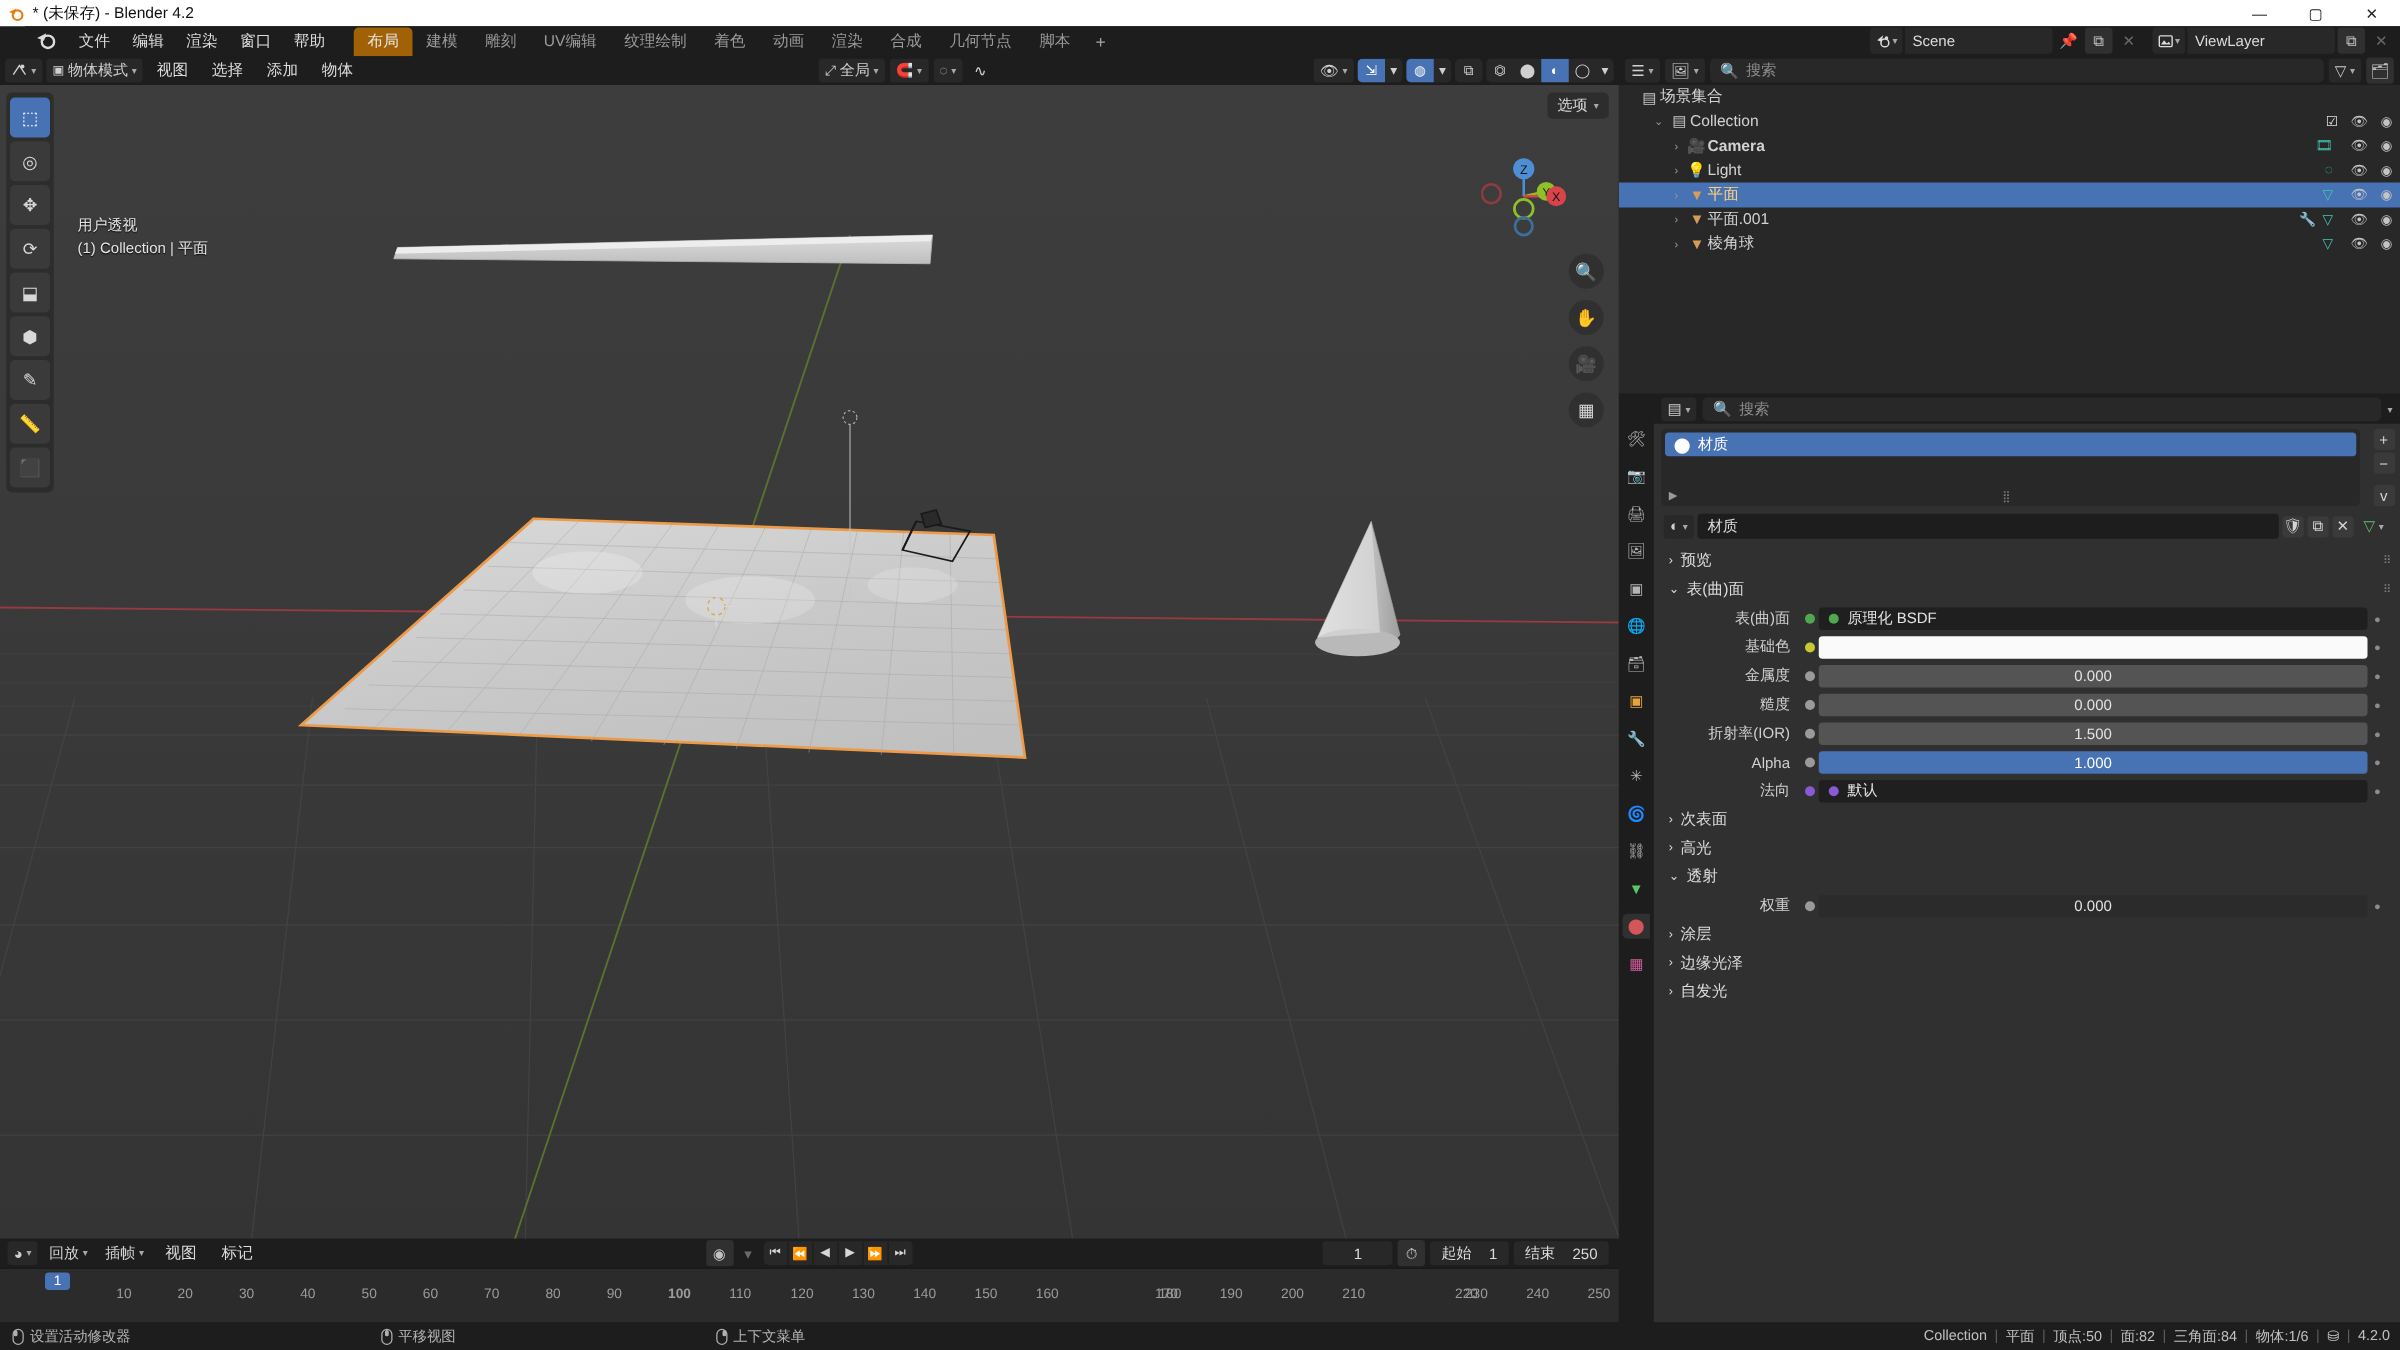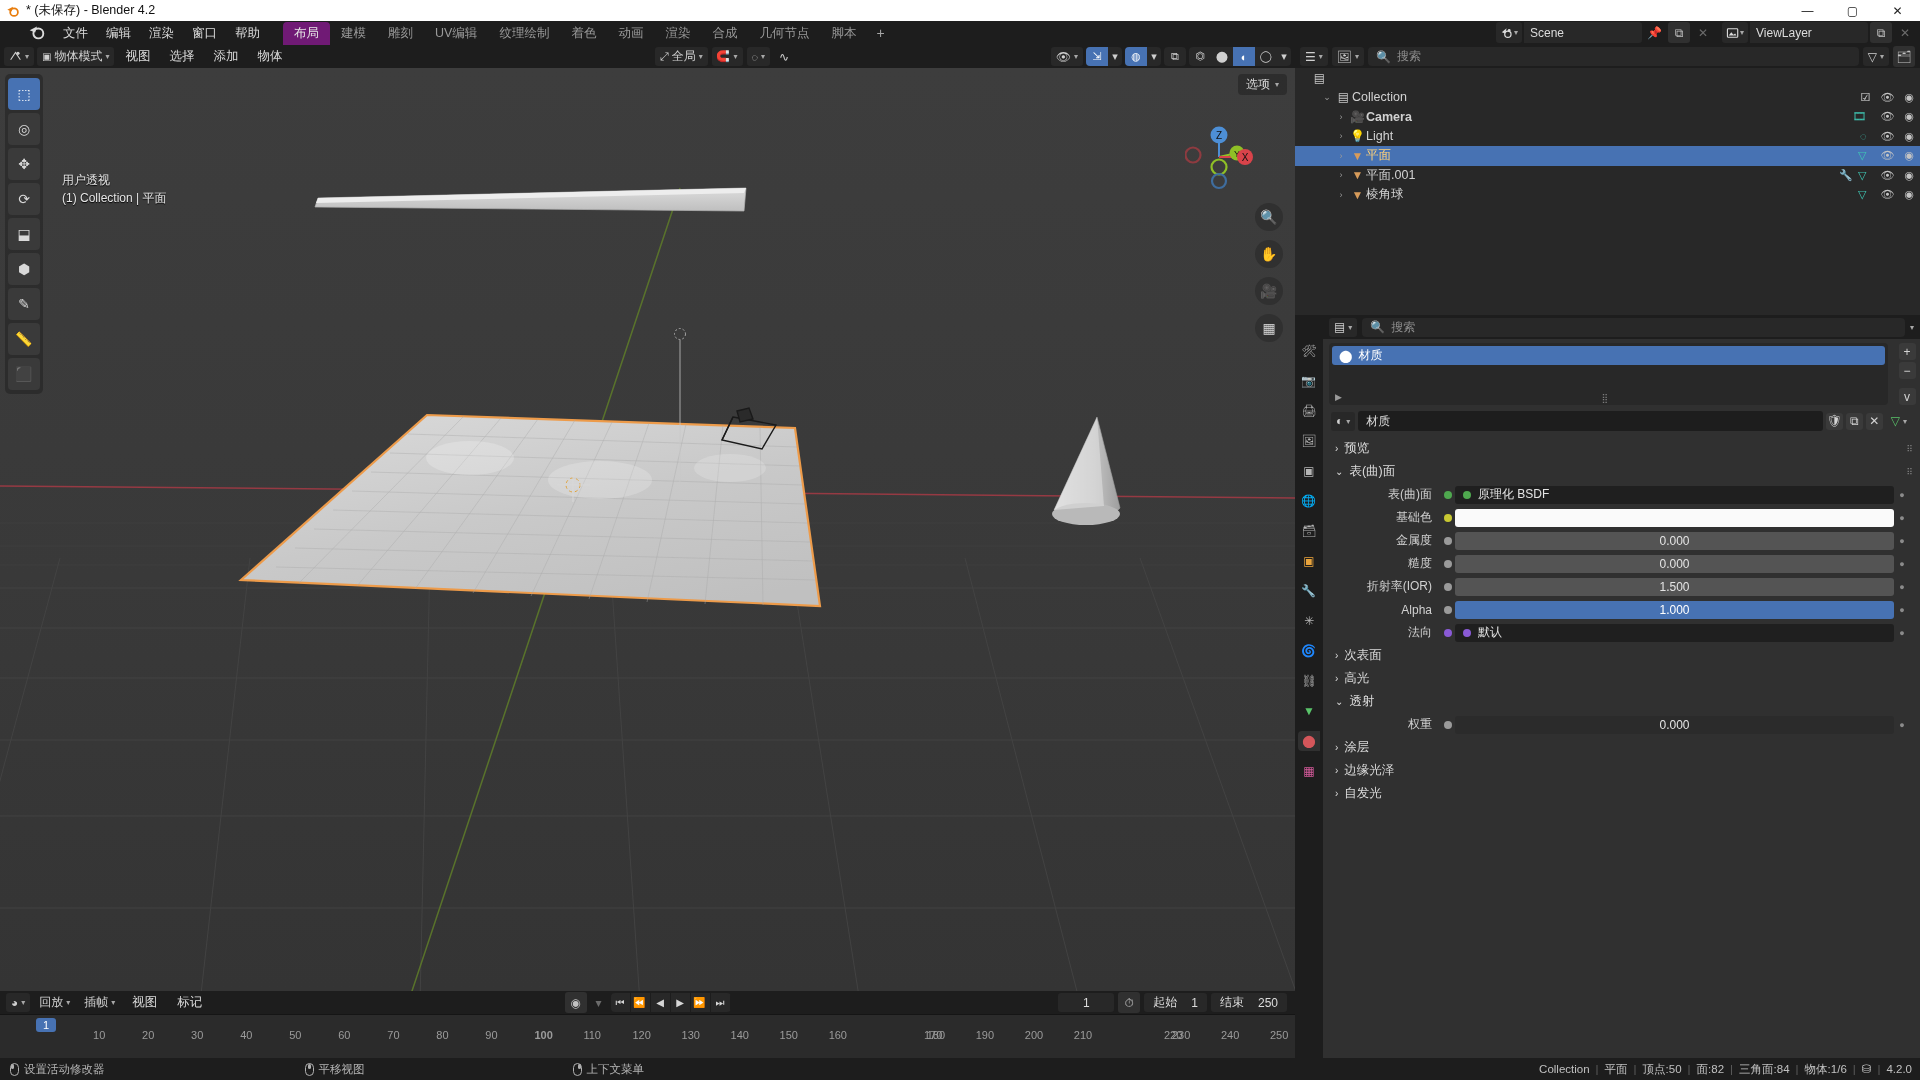--- a/index.html
+++ b/index.html
@@ -16,21 +16,21 @@
 
   
   #topbar { height:24px; background:#1d1d1d; display:flex; align-items:center;
       font-size:12.5px; color:#d2d2d2; padding-left:4px; position:relative;margin-left:20px; }
   .tb-logo { width:20px; height:20px; margin:0 6px 0 4px; position:relative;}
   .menu-item { padding:3px 9px; border-radius:3px; color:#dcdcdc; font-size:12.5px;
       line-height:16px; white-space:nowrap; cursor:default;}
   .tabs { display:flex; align-items:center; margin-left:14px; }
   .ws-tab { padding:3px 11px; font-size:12.5px; color:#9a9a9a; border-radius:4px 4px 0 0;
       line-height:17px; white-space:nowrap; }
-  .ws-tab.active { background:#701a75; color:#e6e6e6; }
+  .ws-tab.active { background:#a16207; color:#e6e6e6; }
   .ws-tab.plus { color:#a5a5a5; font-size:14px; padding:2px 9px;}
   .tb-right { position:absolute; right:4px; top:1px; display:flex; align-items:center; gap:2px;}
   .tb-field { background:#282828; border-radius:3px; height:21px; display:flex;
       align-items:center; padding:0 4px; }
   .tb-name { background:#282828; height:21px; display:flex; align-items:center;
       padding:0 8px 0 6px; color:#dcdcdc; font-size:12px; min-width:118px; border-radius:0 3px 3px 0;}
   .ico-btn { width:22px; height:21px; display:flex; align-items:center; justify-content:center;
       background:#303030; border-radius:3px; color:#c2c2c2; font-size:12px;}
   .ico-btn.dim{ color:#6b6b6b; background:transparent;}
 
@@ -510,20 +510,21 @@
         <span>搜索</span>
       </div>
       <div class="vp-btn">▽<span class="chev">▾</span></div>
       <div class="ico-btn">🗂</div>
     </div>
 
     <div id="outliner">
       <div class="ol-row">
         <span class="exp"></span>
         <span class="ol-icon" style="color:#c8c8c8">▤</span>
+        <span class="ol-label">场景集合</span>
       </div>
       <div id="ol-rows">
           <div class="ol-row" style="padding-left: 24px;">
             <span class="exp">⌄</span>
             <span class="ol-icon" style="color: rgb(200, 200, 200);">▤</span>
             <span class="ol-label" style="color: rgb(210, 210, 210);">Collection</span>
             <span style="display: flex; gap: 5px; margin-right: 14px; font-size: 11px;"></span>
             <span class="ol-right">
               <span style="color: rgb(224, 224, 224);">☑</span>
               <span>👁</span>

